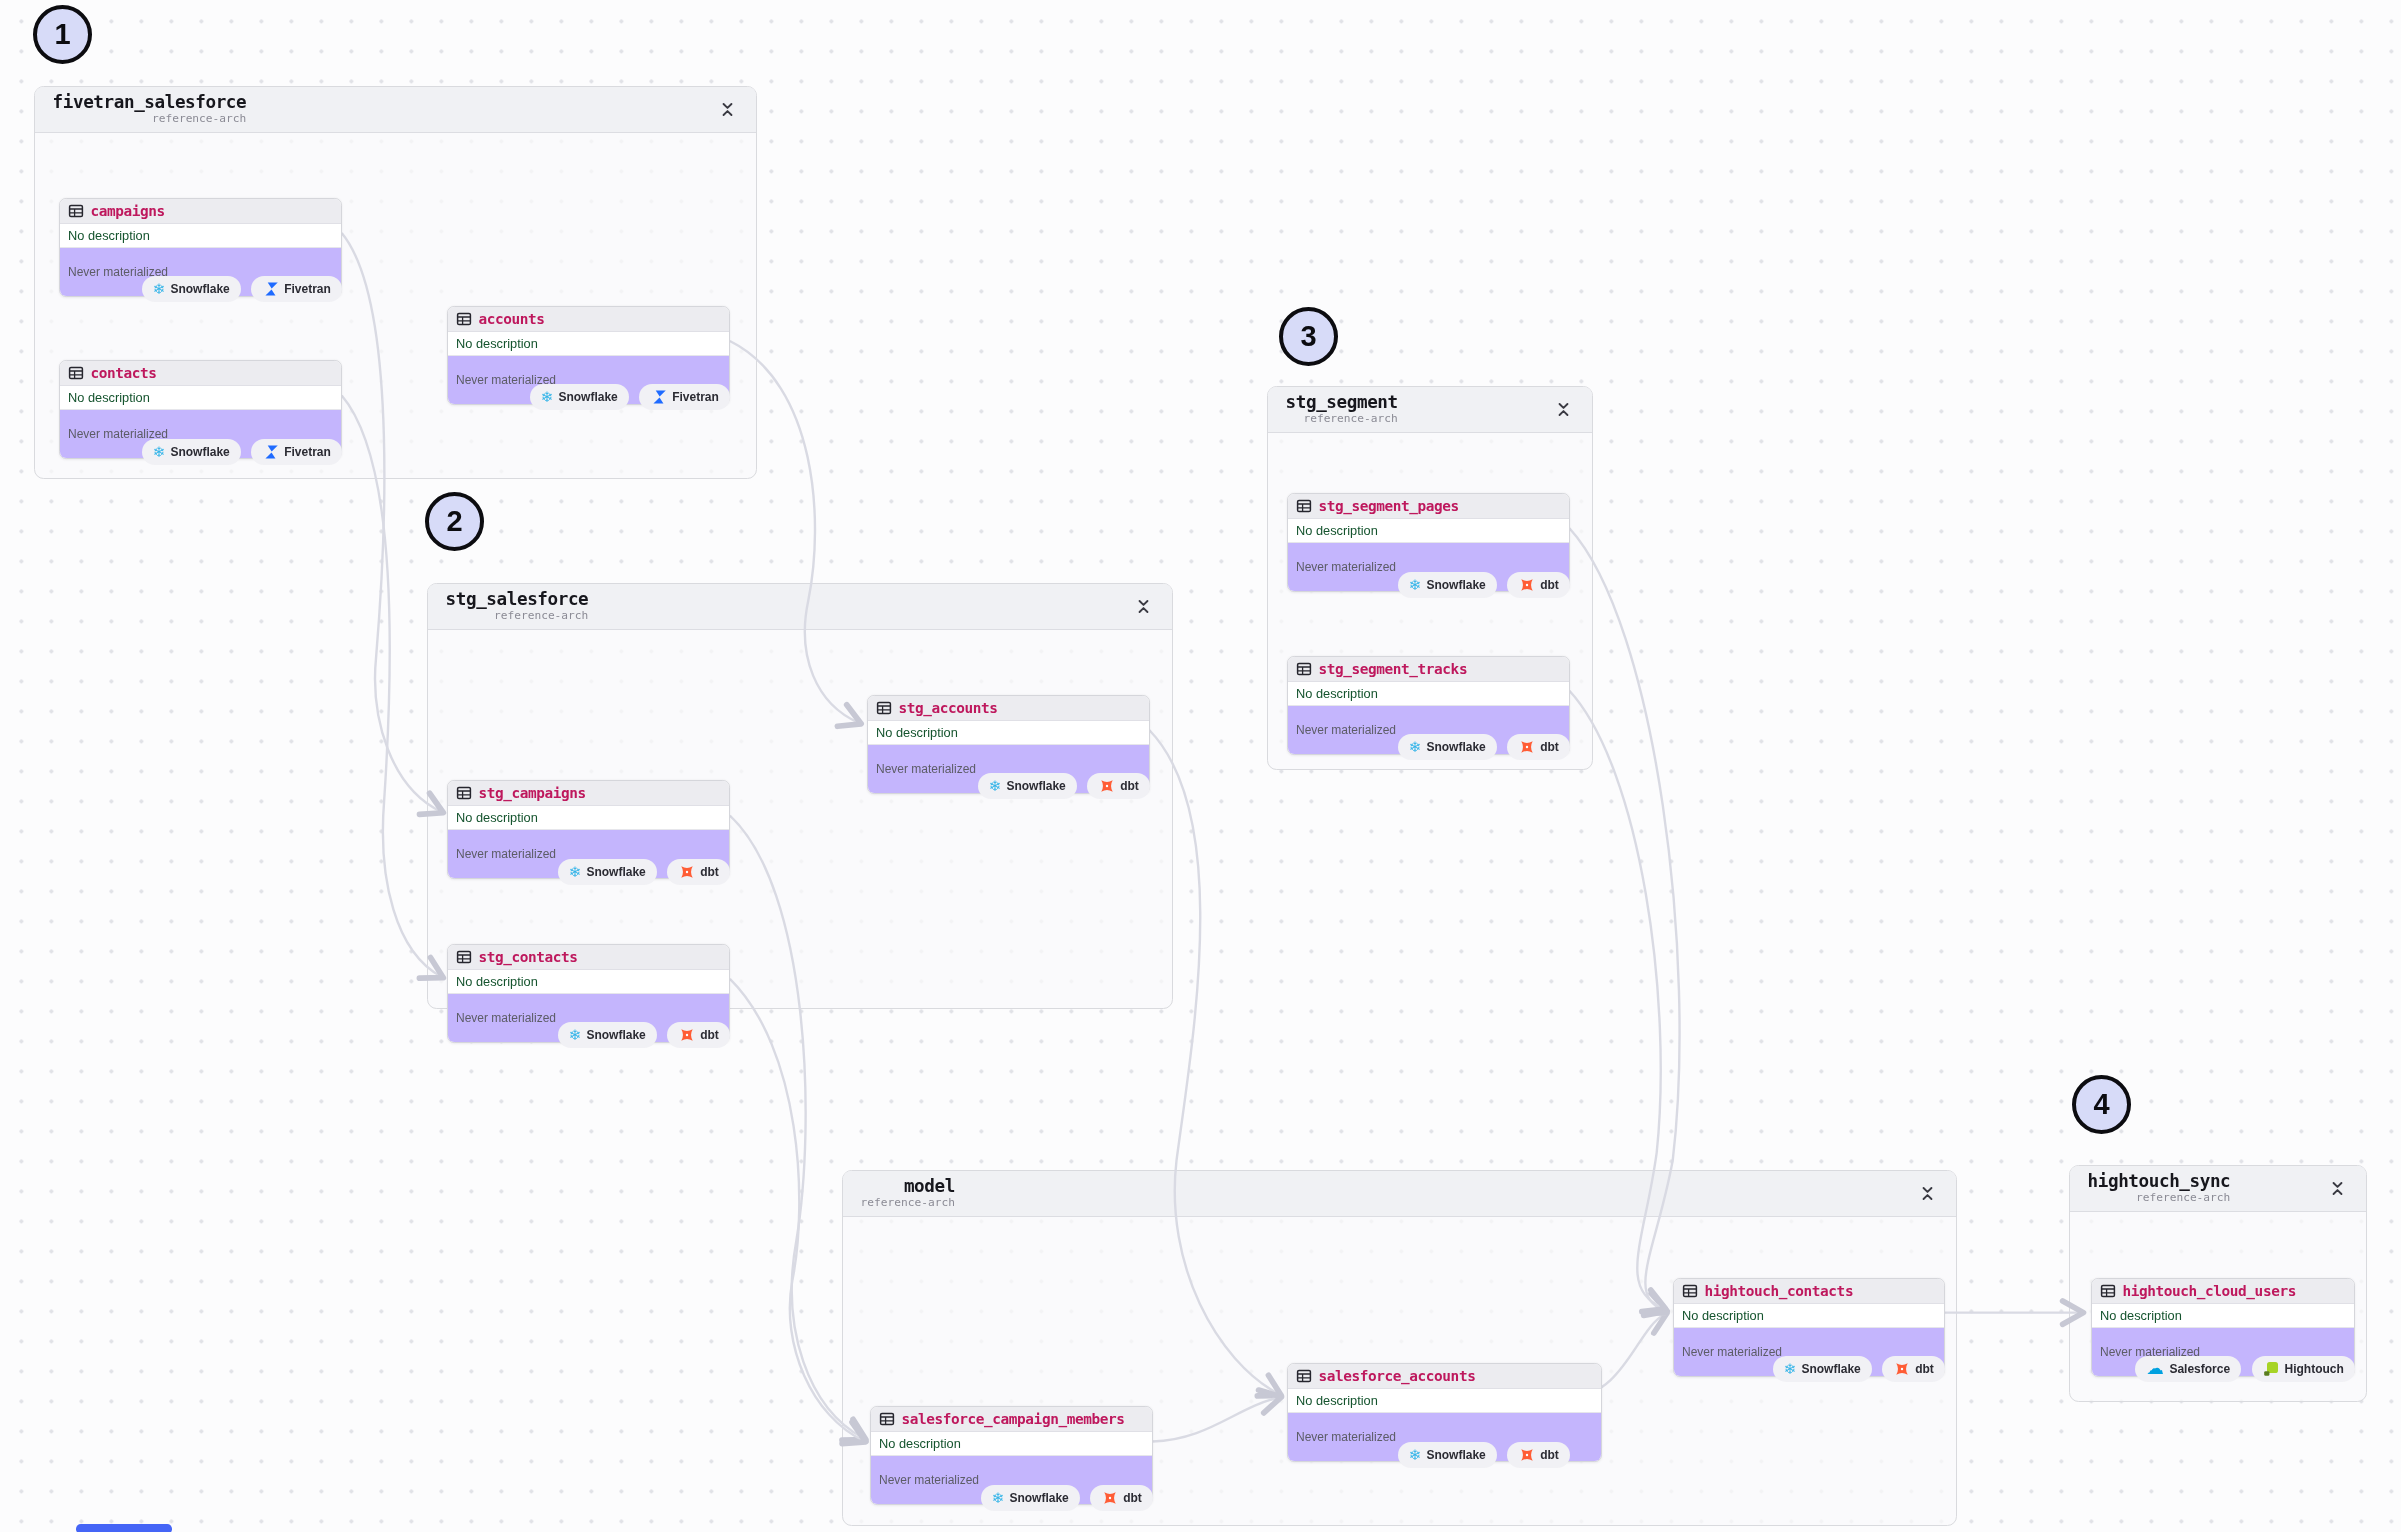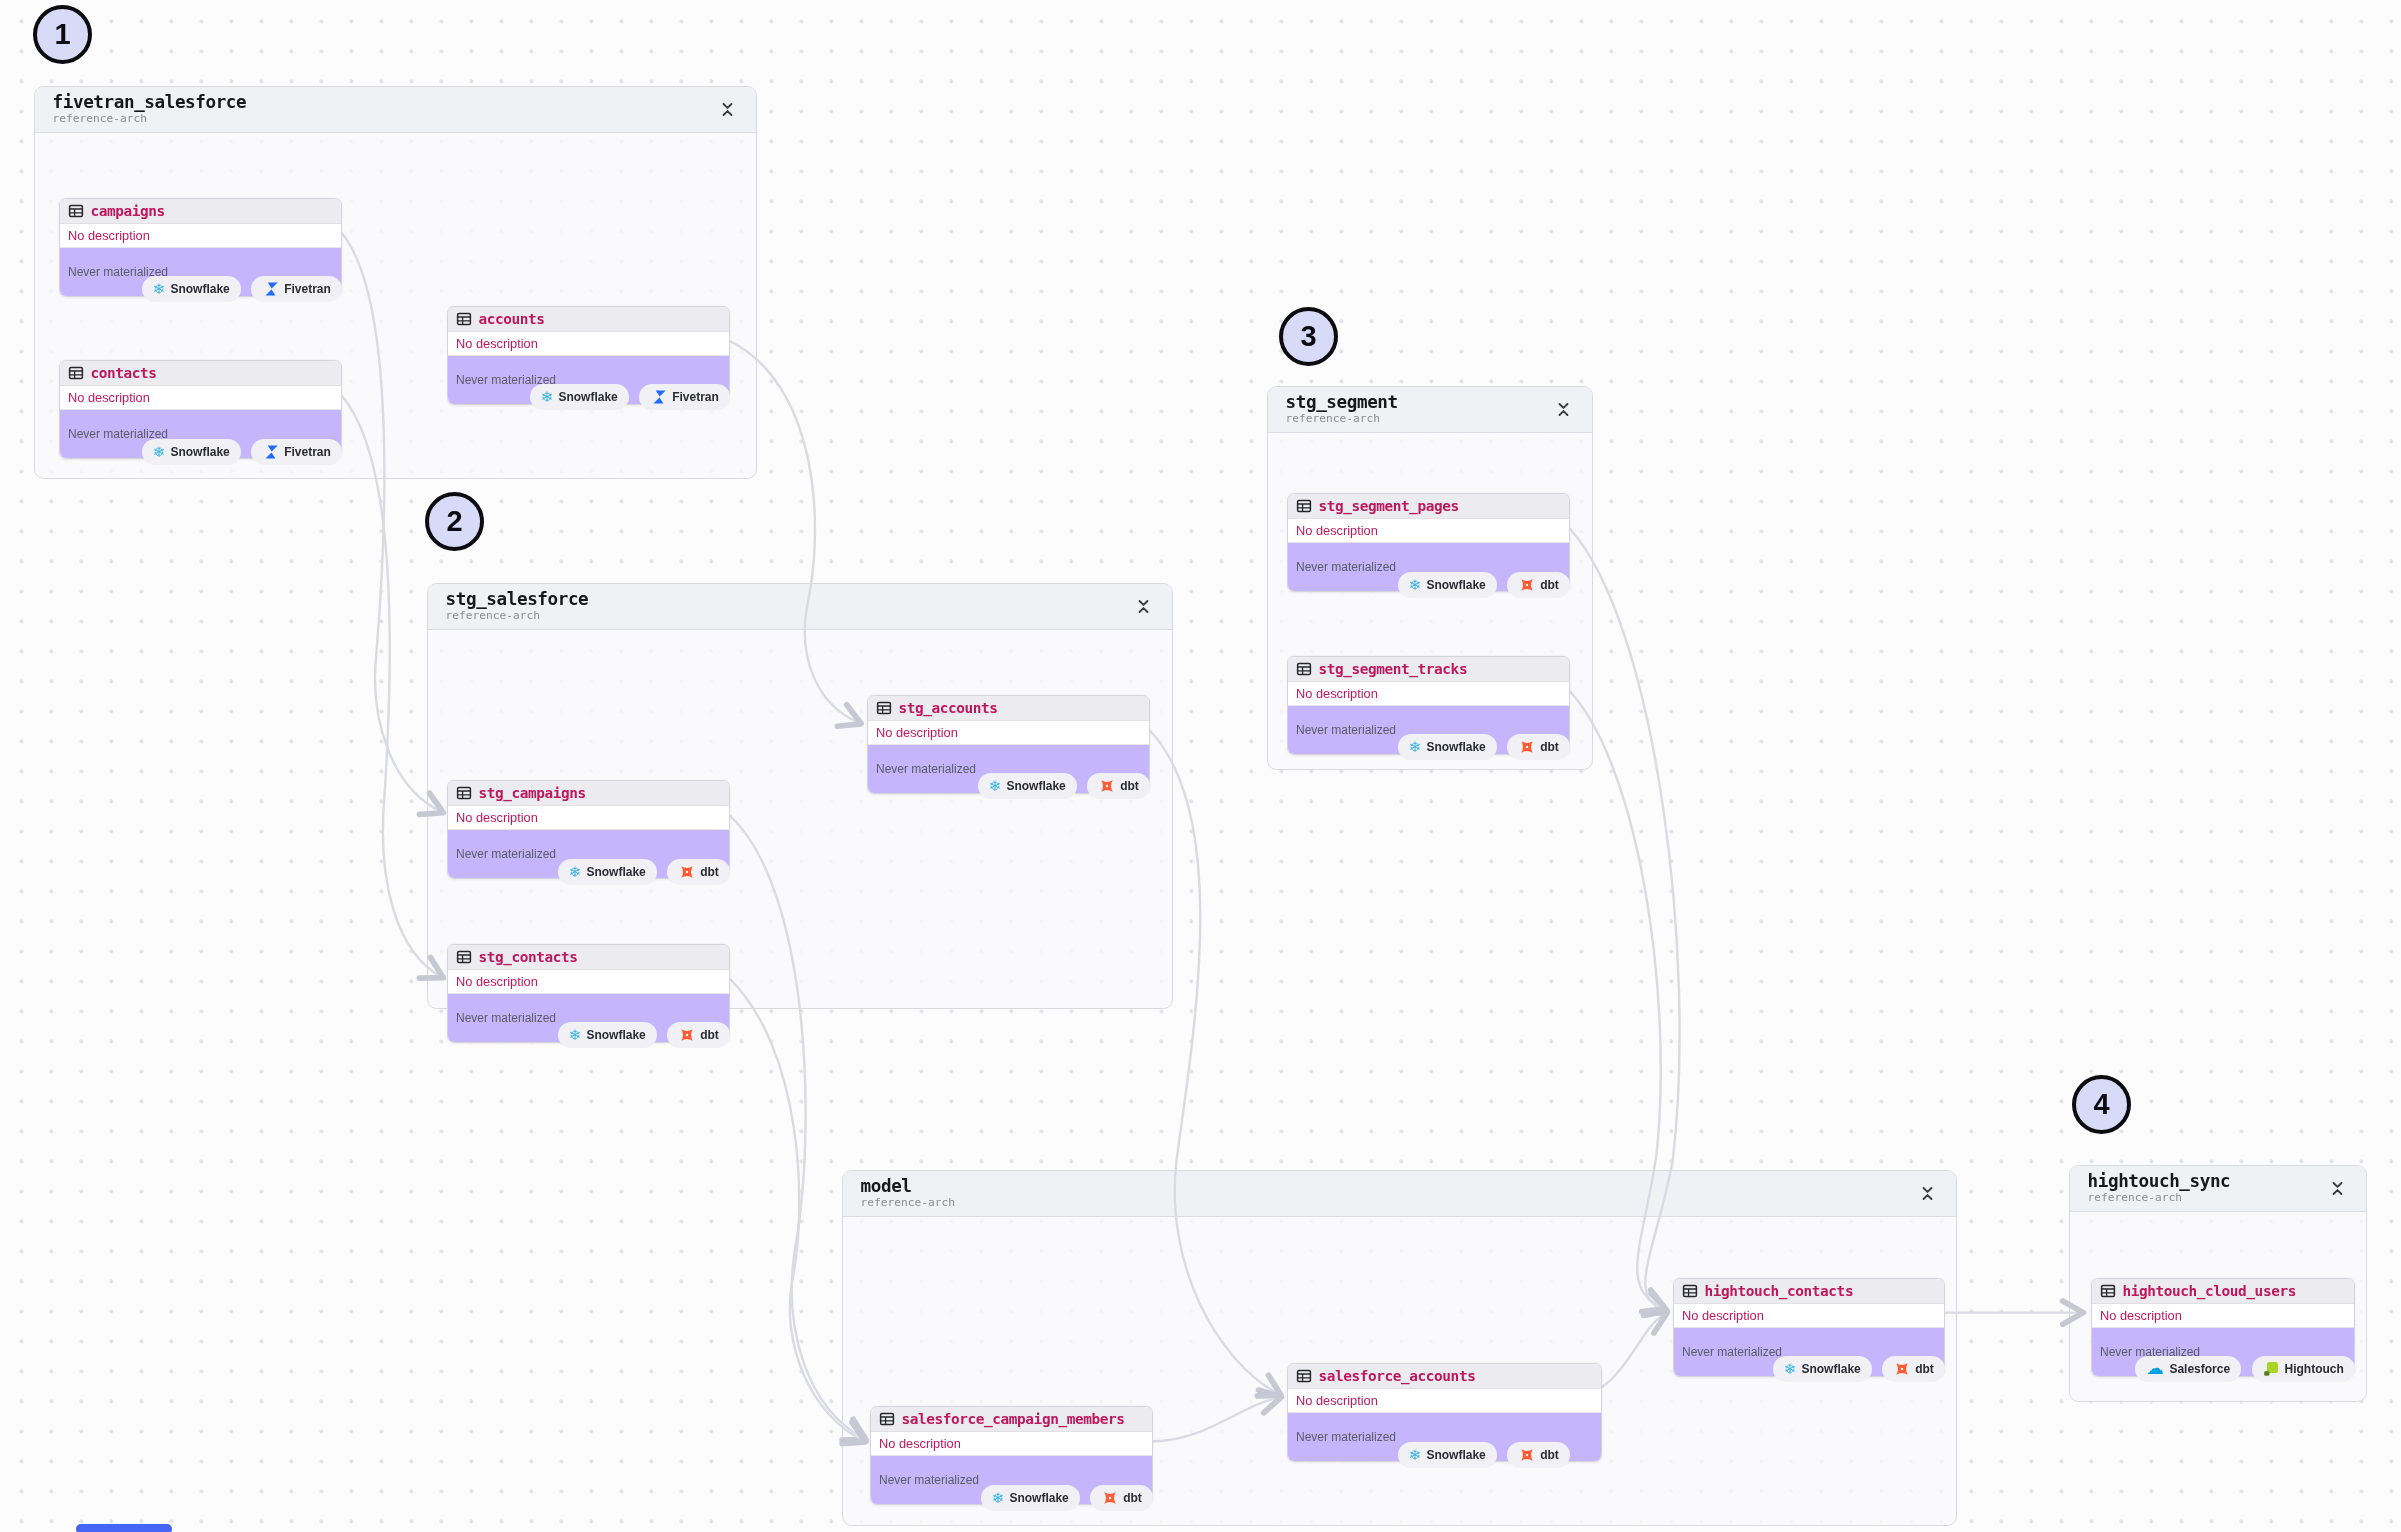--- a/index.html
+++ b/index.html
@@ -13,21 +13,21 @@
   .group{
     position:absolute;border:1.2px solid #d9dade;border-radius:9.6px;
     background:rgba(249,250,251,0.72);z-index:1;box-sizing:border-box;
   }
   .group-header{
     position:absolute;left:0;top:0;right:0;height:46px;
     background:#f0f1f4;border-bottom:1.2px solid #dcdde2;
     border-radius:8px 8px 0 0;display:flex;align-items:center;
     justify-content:space-between;padding:0 17.6px;box-sizing:border-box;
   }
-  .group-titles{display:flex;flex-direction:column;line-height:1.12;}
+  .group-titles{display:flex;flex-direction:column;line-height:1.12;text-align:right;}
   .group-title{
     font-family:"DejaVu Sans Mono","Liberation Mono",monospace;
     font-weight:bold;font-size:17.6px;color:#17171d;letter-spacing:-0.4px;
   }
   .group-subtitle{
     font-family:"DejaVu Sans Mono","Liberation Mono",monospace;
     font-size:11.2px;color:#8b8b95;
   }
   .collapse-btn{width:22.4px;height:22.4px;display:flex;align-items:center;justify-content:center;cursor:pointer;}
   .card{
@@ -39,21 +39,21 @@
     display:flex;align-items:center;gap:6.4px;height:24px;
     background:#ececf0;border-bottom:0.8px solid #e0e0e6;padding:0 8px;
   }
   .card-title{
     font-family:"DejaVu Sans Mono","Liberation Mono",monospace;
     font-weight:bold;font-size:14.4px;color:#be185d;letter-spacing:-0.4px;
     white-space:nowrap;
   }
   .card-desc{
     height:23px;display:flex;align-items:center;padding:0 8px;
-    font-size:12.8px;color:#be185d;background:#ffffff;border-bottom:0.8px solid #e6e6eb;
+    font-size:12.8px;color:#14532d;background:#ffffff;border-bottom:0.8px solid #e6e6eb;
   }
   .card-mat{
     height:21.6px;display:flex;align-items:center;padding:13px 8px;
     font-size:12px;color:#5c5c66;background:#c4b5fd;
   }
   .badges{
     position:absolute;z-index:3;display:flex;justify-content:flex-end;
     gap:10.4px;align-items:center;
   }
   .badge{

